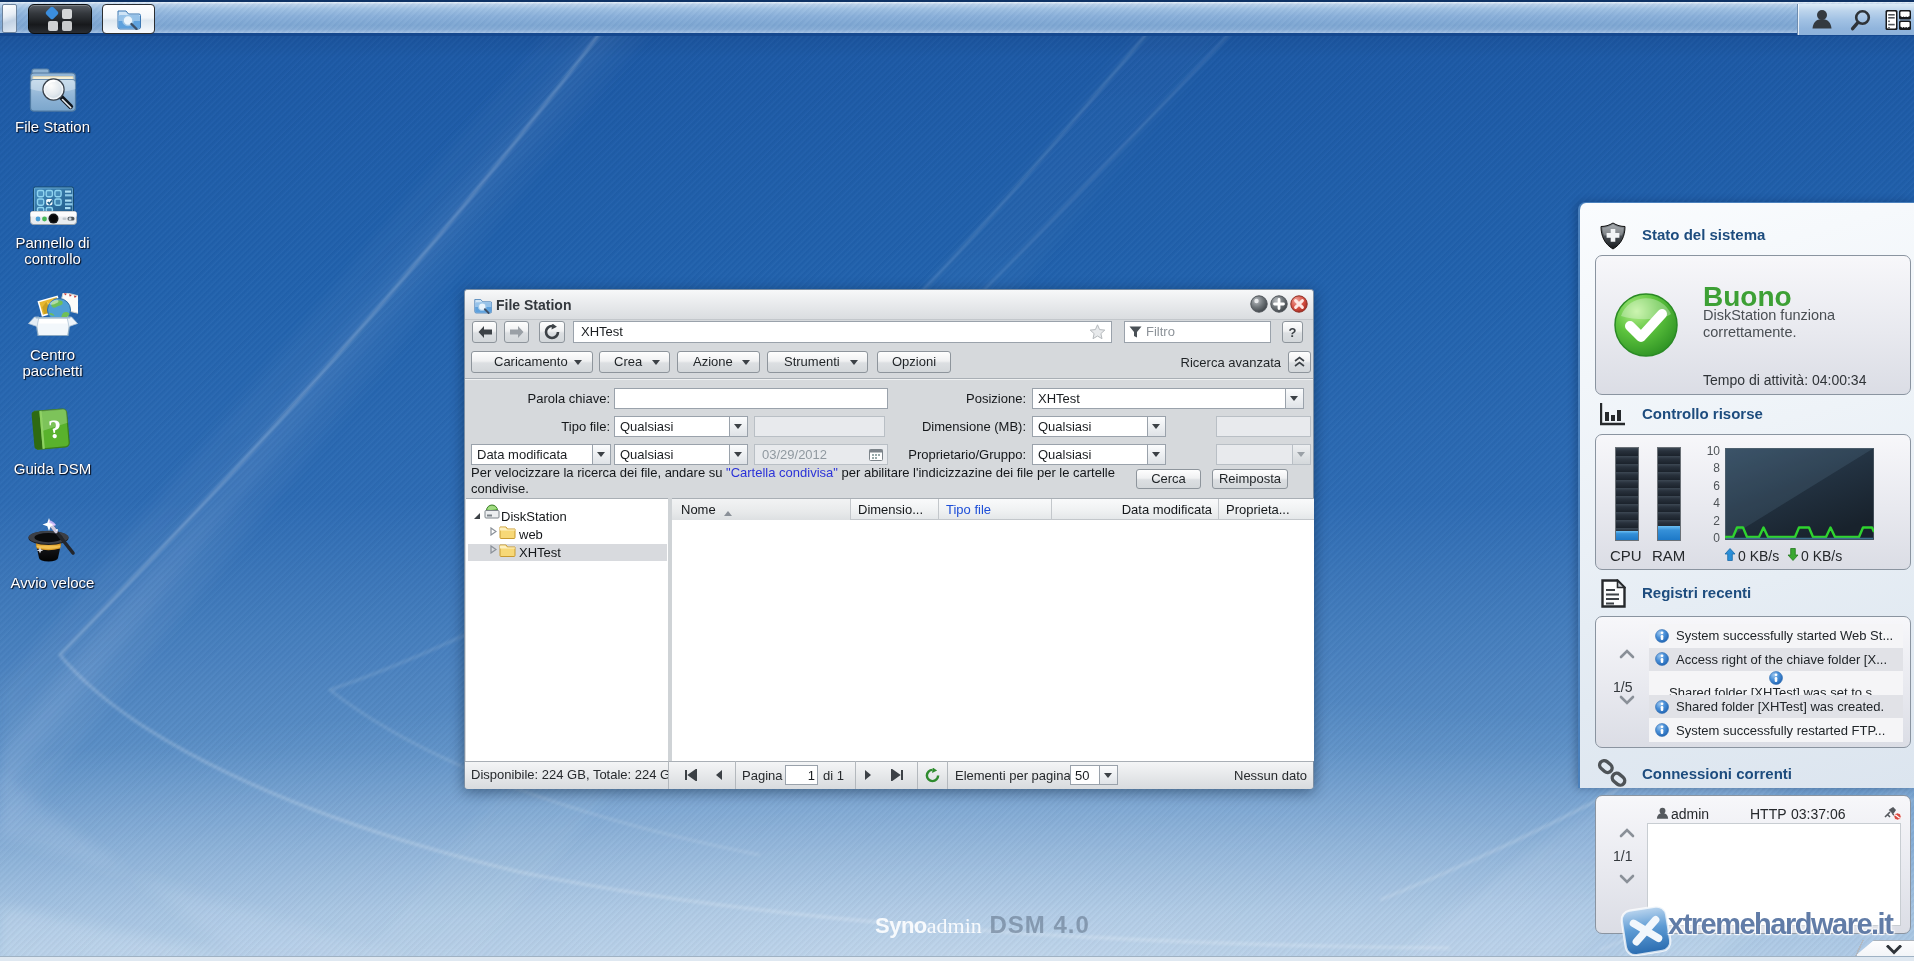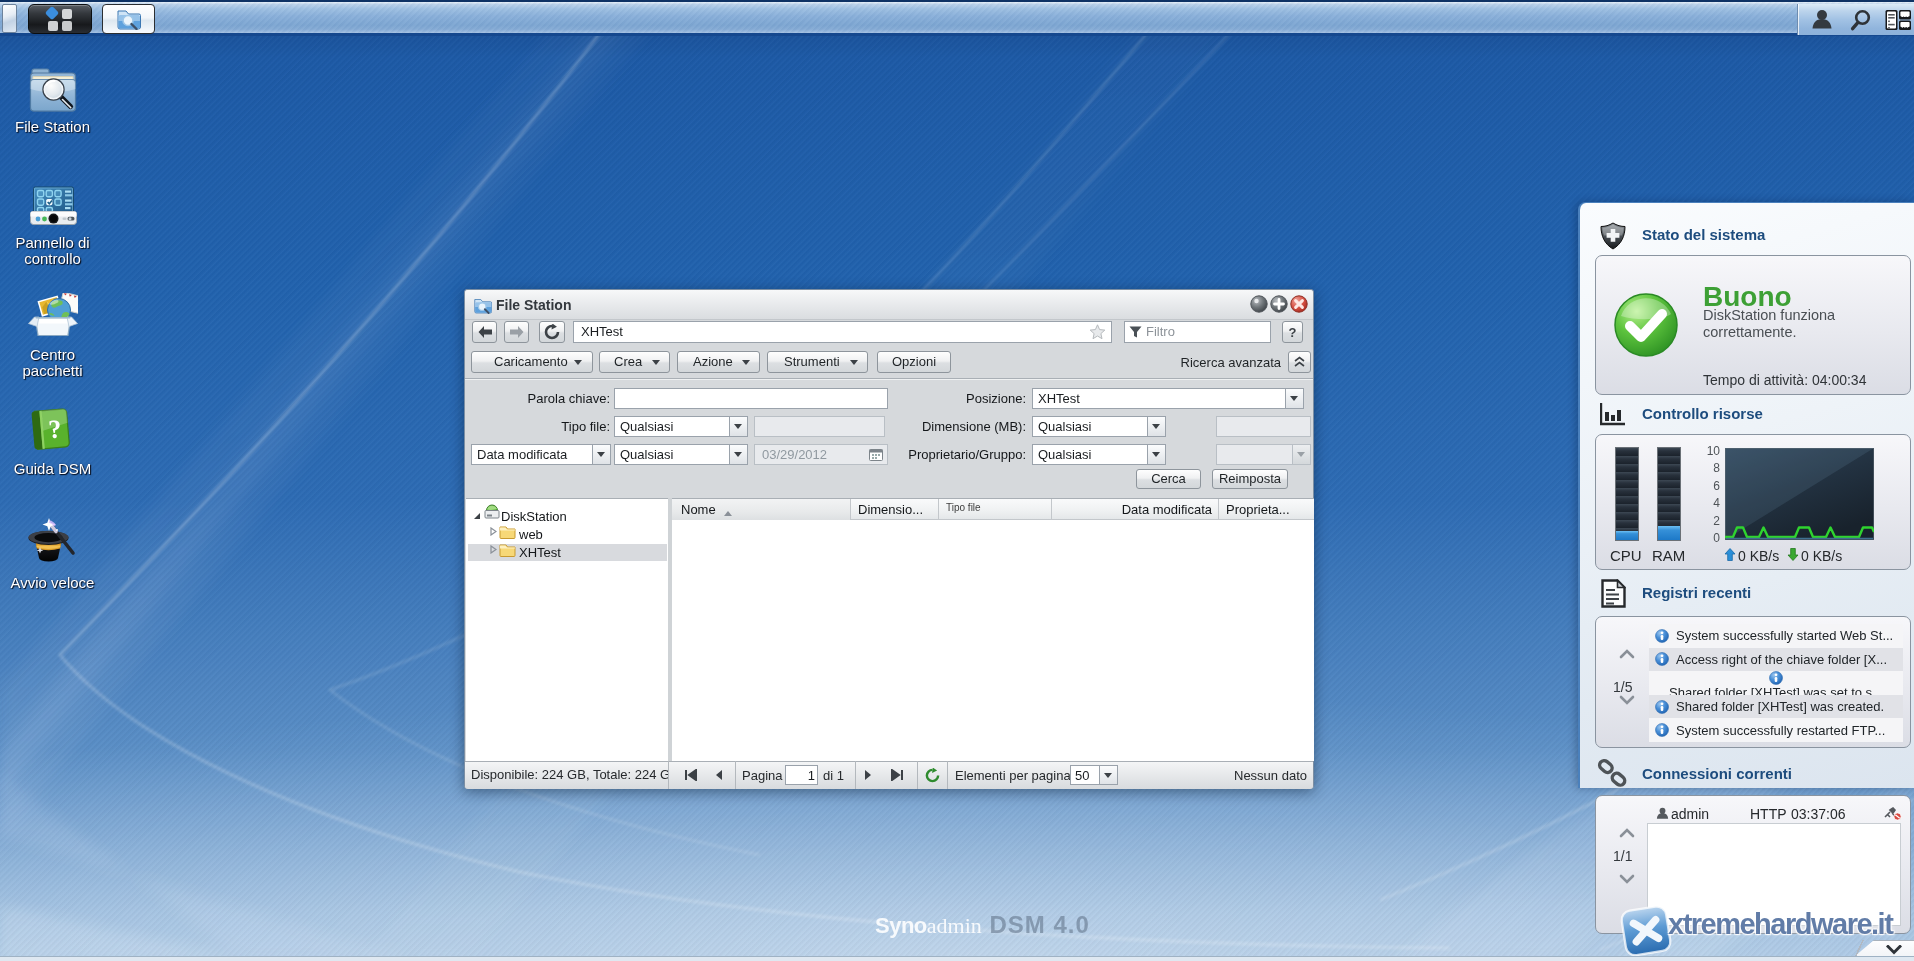--- a/index.html
+++ b/index.html
@@ -371,20 +371,21 @@
       <div class="arrowbox">
         <span style="position:absolute;left:4px;top:7px;width:0;height:0;border:4.5px solid transparent;border-top:5.5px solid #3c4146;"></span>
       </div>
     </div>
   <div style="position:absolute;left:573px;top:157px;font-size:13px;color:#1a1d20;">Qualsiasi</div>
   <div class="dis" style="position:absolute;left:751px;top:154px;width:95px;height:21px;">
       <div class="arrowbox" style="background:linear-gradient(180deg,#eceef0,#d4d8db);border-left:1px solid #b9bfc5;">
         <span style="position:absolute;left:4px;top:7px;width:0;height:0;border:4.5px solid transparent;border-top:5.5px solid #9aa0a6;"></span>
       </div>
     </div>
+  <div style="position:absolute;left:6px;top:175px;width:664px;font-size:13px;color:#14171a;line-height:16px;">Per velocizzare la ricerca dei file, andare su <span style="color:#2b32d8;">"Cartella condivisa"</span> per abilitare l'indicizzazine dei file per le cartelle condivise.</div>
   <div class="btn" style="position:absolute;left:671px;top:179px;width:65px;height:20px;text-align:center;line-height:18px;">Cerca</div>
   <div class="btn" style="position:absolute;left:747px;top:179px;width:76px;height:20px;text-align:center;line-height:18px;">Reimposta</div>
 
   <div style="position:absolute;left:1px;top:208px;width:202px;height:263px;background:#fff;border-top:1px solid #a9afb5;"></div>
   <div style="position:absolute;left:203px;top:208px;width:4px;height:291px;background:#cfd3d6;"></div>
   <div style="position:absolute;left:207px;top:208px;width:642px;height:263px;background:#fff;border-top:1px solid #a9afb5;"></div>
 
   <svg width="8" height="8" viewBox="0 0 8 8" style="position:absolute;left:8px;top:222px;">
       <path d="M7,1 L7,7 L1,7 Z" fill="#3c4146"></path>
     </svg>
@@ -413,21 +414,21 @@
     </svg>
   <div style="position:absolute;left:54px;top:255px;font-size:13px;color:#14171a;">XHTest</div>
 
   <div style="position:absolute;left:207px;top:209px;width:642px;height:21px;background:linear-gradient(180deg,#f9fafb 0%,#eff1f2 60%,#e4e7e9 100%);border-bottom:1px solid #c3c7cb;"></div>
   <div style="position:absolute;left:207px;top:209px;width:179px;height:21px;background:linear-gradient(180deg,#f2f3f4 0%,#e8eaeb 60%,#dde0e2 100%);border-right:1px solid #c3c7cb;"></div>
   <div style="position:absolute;left:216px;top:212px;font-size:13px;color:#14171a;">Nome</div>
   <span style="position:absolute;left:259px;top:217px;width:0;height:0;border:4.5px solid transparent;border-bottom:5.5px solid #8a9098;"></span>
   <div style="position:absolute;left:386px;top:209px;width:88px;height:21px;border-right:1px solid #c3c7cb;"></div>
   <div style="position:absolute;left:393px;top:212px;font-size:13px;color:#14171a;">Dimensio...</div>
   <div style="position:absolute;left:474px;top:209px;width:113px;height:21px;border-right:1px solid #c3c7cb;"></div>
-  <div style="position:absolute;left:481px;top:212px;font-size:10px;color:#404040;">Tipo file</div>
+  <div style="position:absolute;left:481px;top:212px;font-size:13px;color:#1d4ed8;">Tipo file</div>
   <div style="position:absolute;left:587px;top:209px;width:167px;height:21px;border-right:1px solid #c3c7cb;"></div>
   <div style="position:absolute;left:587px;top:212px;width:160px;font-size:13px;color:#14171a;text-align:right;">Data modificata</div>
   <div style="position:absolute;left:761px;top:212px;font-size:13px;color:#14171a;">Proprieta...</div>
 
   <div style="position:absolute;left:0;top:471px;width:848px;height:28px;background:linear-gradient(180deg,#f4f5f6 0%,#e6e8ea 50%,#d8dbde 100%);border-top:1px solid #a9afb5;border-radius:0 0 3px 3px;"></div>
   <div style="position:absolute;left:6px;top:477px;font-size:13px;color:#26292c;white-space:nowrap;width:197px;overflow:hidden;">Disponibile: 224 GB, Totale: 224 G</div>
   <div style="position:absolute;left:203px;top:471px;width:1px;height:28px;background:#b3b8bd;"></div>
   <svg width="13" height="12" viewBox="0 0 13 12" style="position:absolute;left:219px;top:479px;">
       <path d="M2,1 v10 M12,1 L5,6 L12,11 Z" stroke="#3c4146" stroke-width="2" fill="#3c4146"></path>
     </svg>

